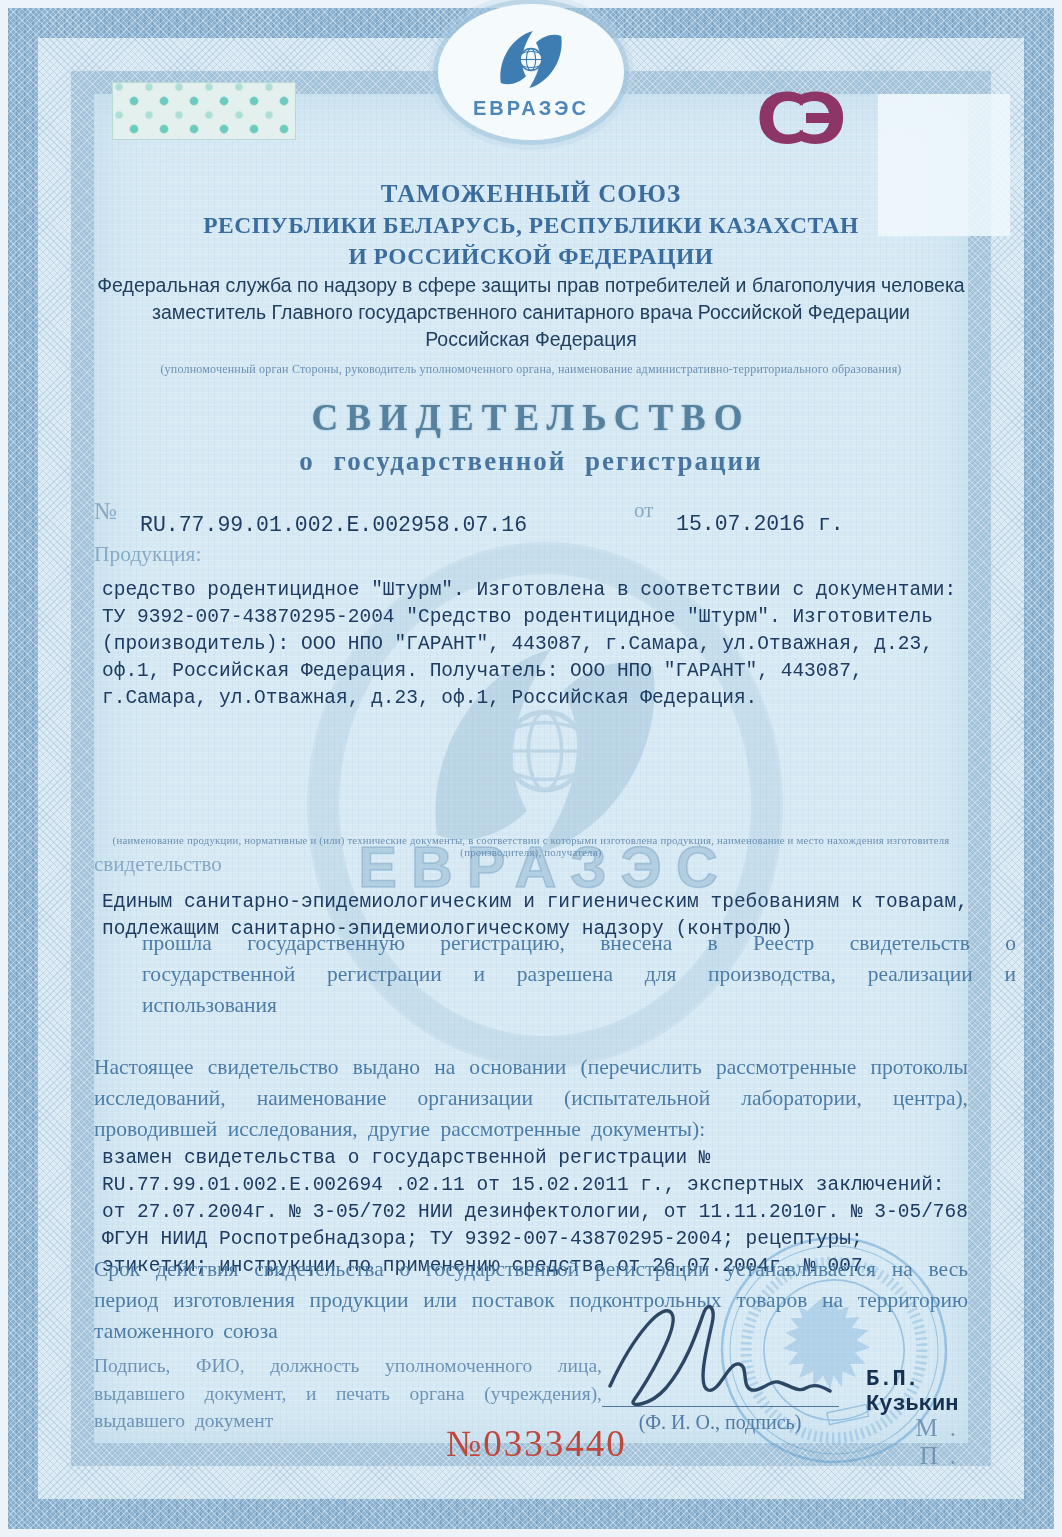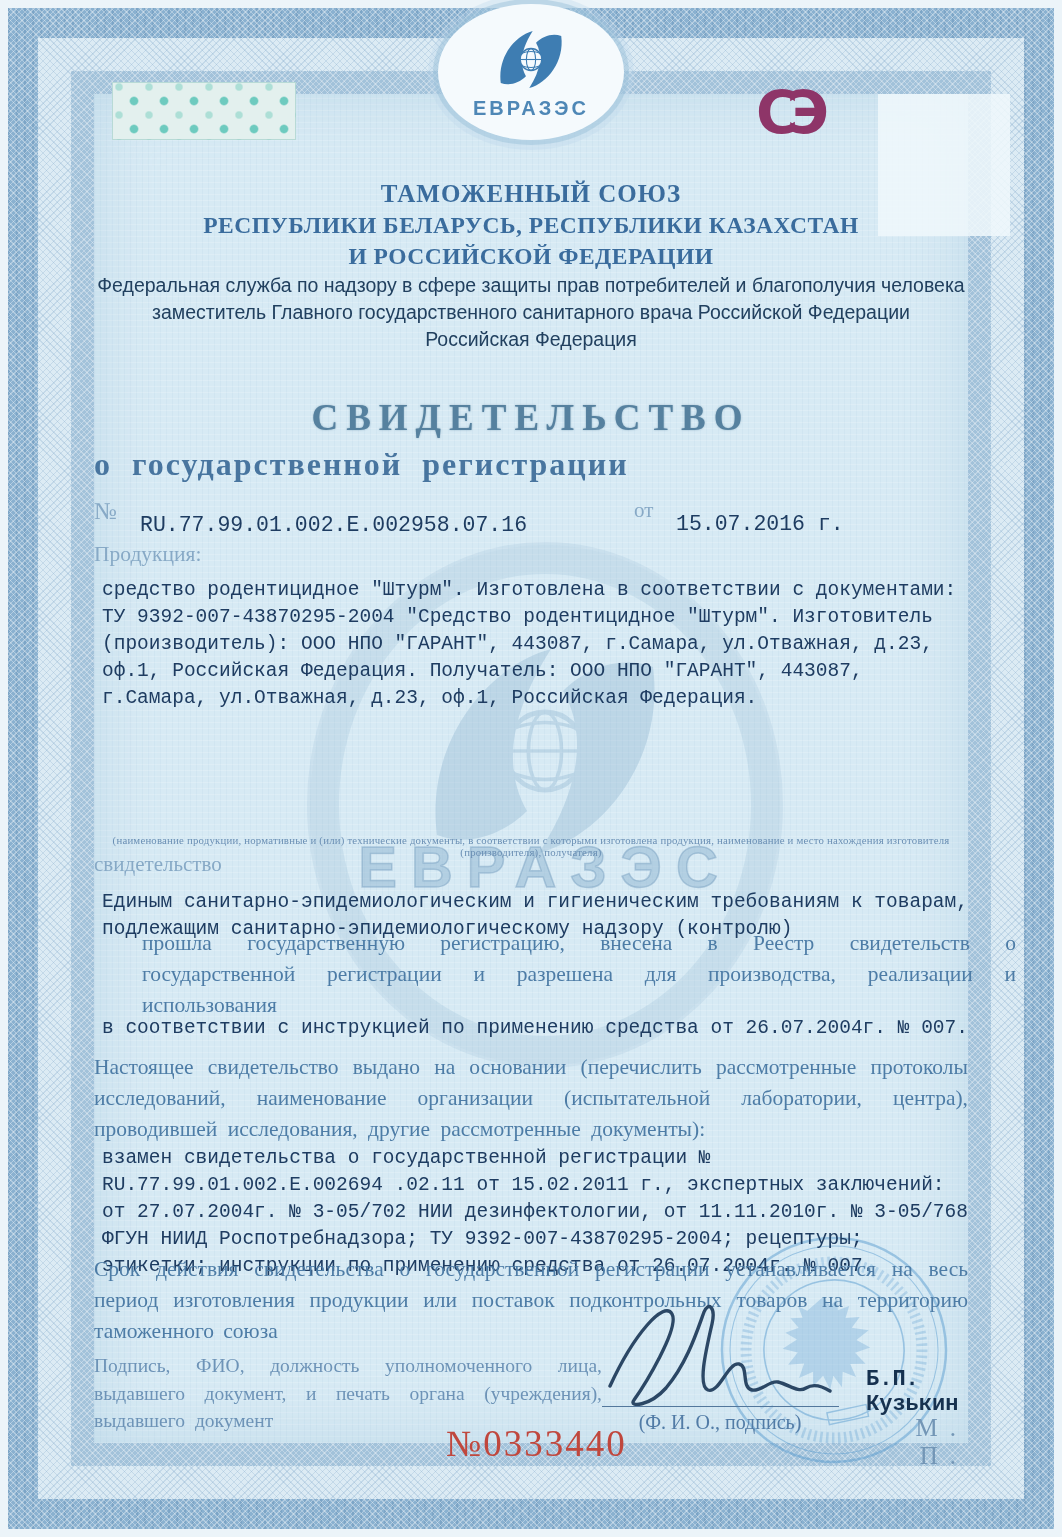--- a/index.html
+++ b/index.html
@@ -45,21 +45,21 @@
   
   .hdr { left:0; top:86px; width:100%; text-align:center; color:#3a6c9d; }
   .hdr .u1 { font-size:25px; font-weight:bold; letter-spacing:1px; }
   .hdr .u2, .hdr .u3 { font-size:23.5px; font-weight:bold; letter-spacing:.5px; margin-top:4px; }
   .hdr .a { font-family:"Liberation Sans", sans-serif; font-size:19.5px; color:#21405f; margin-top:4px;text-align:center; }
   .hdr .a:first-of-type { margin-top:12px; }
   .note { text-align:center; color:#6a8fb4; font-size:12px; letter-spacing:.2px; }
   .auth-note { left:0; top:268px; width:100%; }
   .title { left:0; top:302px; width:100%; text-align:center; font-size:37px; font-weight:bold;
            letter-spacing:8px; color:#56819f; text-shadow:0 0 2px rgba(86,129,159,.55); }
-  .subtitle { left:0; top:352px; width:100%; font-size:32px; font-weight:bold;
+  .subtitle { left:0; top:352px; width:100%; text-align:center; font-size:27px; font-weight:bold;
               letter-spacing:2px; word-spacing:10px; color:#48759f; }
 
   
   .lbl { color:#87a9c6; }
   .typed { font-family:Liberation Mono, monospace; color:#1e3c61;margin-top:11px; }
   .num-label { left:0px;  top:404px; font-size:24px; }
   .num-value { left:46px; top:408px; font-size:21.5px; }
   .date-label{ left:540px;top:404px; font-size:21px;text-align:right; }
   .date-value{ left:582px;top:407px; font-size:21.5px; }
 
@@ -101,21 +101,21 @@
     background-image:
       radial-gradient(circle, rgba(70,190,175,.75) 3.5px, rgba(70,190,175,0) 5px),
       radial-gradient(circle, rgba(120,205,190,.5) 3px, rgba(120,205,190,0) 4.5px);
     background-size:30px 28px, 30px 28px;
     background-position:6px 4px, 21px 18px;
     border:1px solid rgba(150,200,195,.55);
   }
   .white-patch { left:878px; top:94px; width:132px; height:142px;
     background:rgba(240,248,252,.85); z-index:3; }
   .se-logo { left:756px; top:84px; z-index:4; font-family:"DejaVu Sans", sans-serif;
-    font-weight:900; font-size:58px; letter-spacing:-12px; color:#8e3568; line-height:1; }
+    font-weight:900; font-size:70px; letter-spacing:-12px; color:#8e3568; line-height:1; }
 
   
   .watermark { left:216px; top:451px; width:470px; height:520px; z-index:0; pointer-events:none; }
   .watermark .ring { position:absolute; inset:0; border:26px solid rgba(130,170,200,.20);
     border-radius:50%;
     box-shadow: inset 0 0 0 3px rgba(130,170,200,.18), 0 0 0 3px rgba(130,170,200,.15); }
   .watermark svg { position:absolute; left:85px; top:80px; opacity:.30; }
   .watermark .wm-text { position:absolute; left:0; top:288px; width:100%; text-align:center;
     font-family:"Liberation Sans", sans-serif; font-weight:bold; font-size:58px; letter-spacing:14px;
     color:rgba(142,180,208,.50); -webkit-text-stroke:1.5px rgba(118,158,190,.45); }
@@ -156,38 +156,38 @@
         </svg>
 
         <div class="abs hdr layer">
           <div class="u1">ТАМОЖЕННЫЙ СОЮЗ</div>
           <div class="u2">РЕСПУБЛИКИ БЕЛАРУСЬ, РЕСПУБЛИКИ КАЗАХСТАН</div>
           <div class="u3">И РОССИЙСКОЙ ФЕДЕРАЦИИ</div>
           <div class="a">Федеральная служба по надзору в сфере защиты прав потребителей и благополучия человека</div>
           <div class="a">заместитель Главного государственного санитарного врача Российской Федерации</div>
           <div class="a">Российская Федерация</div>
         </div>
+        <div class="abs note auth-note layer">(уполномоченный орган Стороны, руководитель уполномоченного органа, наименование административно-территориального образования)</div>
 
         <div class="abs title layer">СВИДЕТЕЛЬСТВО</div>
         <div class="abs subtitle layer">о государственной регистрации</div>
 
         <div class="abs lbl num-label layer">№</div>
         <div class="abs typed num-value layer">RU.77.99.01.002.Е.002958.07.16</div>
         <div class="abs lbl date-label layer">от</div>
         <div class="abs typed date-value layer">15.07.2016 г.</div>
 
         <div class="abs lbl product-label layer">Продукция:</div>
         <div class="abs typed product-text layer">средство родентицидное "Штурм". Изготовлена в соответствии с документами: ТУ 9392-007-43870295-2004 "Средство родентицидное "Штурм". Изготовитель (производитель): ООО НПО "ГАРАНТ", 443087, г.Самара, ул.Отважная, д.23, оф.1, Российская Федерация.  Получатель: ООО НПО "ГАРАНТ", 443087, г.Самара, ул.Отважная, д.23, оф.1, Российская Федерация.</div>
         <div class="abs note product-note layer">(наименование продукции, нормативные и (или) технические документы, в соответствии с которыми изготовлена продукция, наименование и место нахождения изготовителя (производителя), получателя)</div>
 
         <div class="abs lbl conforms-label layer">свидетельство</div>
         <div class="abs typed conforms-text layer">Единым санитарно-эпидемиологическим и гигиеническим требованиям к товарам, подлежащим санитарно-эпидемиологическому надзору (контролю)</div>
 
         <div class="abs form-par reg-par layer">прошла государственную регистрацию, внесена в Реестр свидетельств о государственной регистрации и разрешена для производства, реализации и использования</div>
-        <div class="abs typed instr-line layer">в соответствии с инструкцией по применению средства от 26.07.2004г. № 007.</div>
 
         <div class="abs form-par basis-par layer">Настоящее свидетельство выдано на основании (перечислить рассмотренные протоколы исследований, наименование организации (испытательной лаборатории, центра), проводившей исследования, другие рассмотренные документы):</div>
         <div class="abs typed basis-details layer">взамен свидетельства о государственной регистрации № RU.77.99.01.002.Е.002694 .02.11 от 15.02.2011 г., экспертных заключений: от 27.07.2004г. № 3-05/702 НИИ дезинфектологии, от 11.11.2010г. № 3-05/768 ФГУН НИИД Роспотребнадзора; ТУ 9392-007-43870295-2004; рецептуры; этикетки; инструкции по применению средства от 26.07.2004г. № 007.</div>
 
         <div class="abs form-par validity-par layer">Срок действия свидетельства о государственной регистрации устанавливается на весь период изготовления продукции или поставок подконтрольных товаров на территорию таможенного союза</div>
 
         <div class="abs sig-caption layer">Подпись, ФИО, должность уполномоченного лица, выдавшего документ, и печать органа (учреждения), выдавшего документ</div>
         <svg class="abs sig-svg layer" width="250" height="118" viewBox="0 0 250 118">
           <path d="M18,92 C42,40 72,6 80,20 C88,34 52,92 42,106 C36,114 58,112 74,94 C96,68 106,34 112,18 C116,8 124,12 120,30 C113,60 106,92 116,96 C127,100 136,68 147,70 C157,72 149,94 160,96 C170,98 177,86 186,88 C198,91 206,99 214,94 C222,89 230,92 238,97" fill="none" stroke="#2b4765" stroke-width="3.4" stroke-linecap="round"></path>
         </svg>

